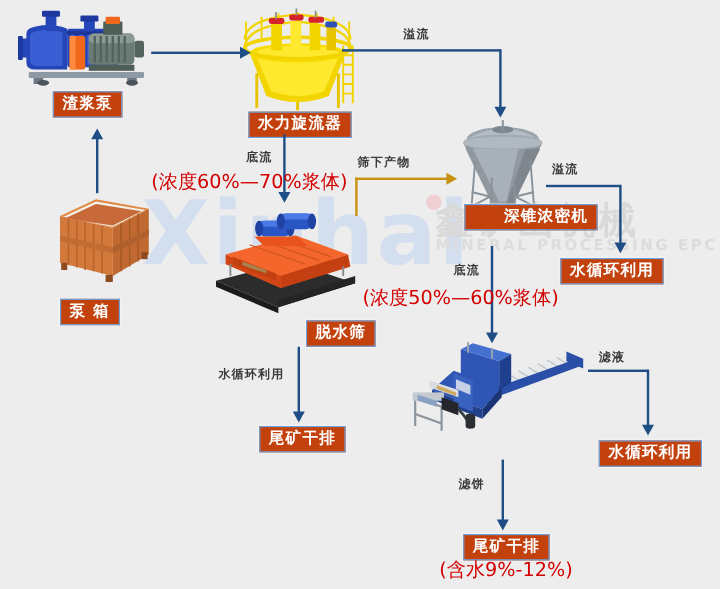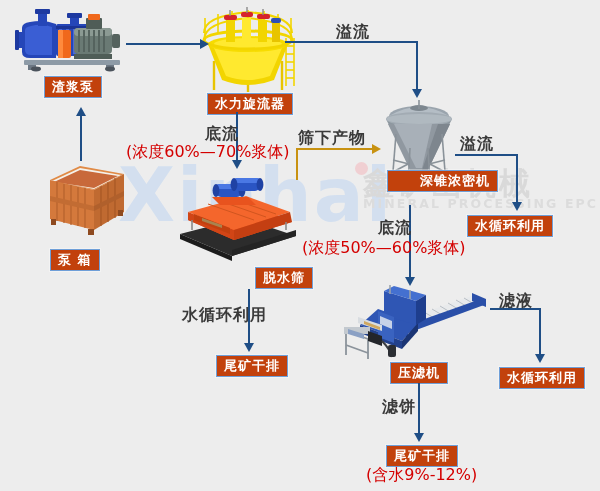--- a/index.html
+++ b/index.html
@@ -21,21 +21,21 @@
   .wm-en{left:363px;top:196px;font-size:12.5px;font-weight:700;color:#dcdcdc;letter-spacing:2.1px;}
 
   
   .lbl{position:absolute;background:#c2410c;color:#fff;
        border:1px solid #6f9fd8;
        font-size:13px;font-weight:700;letter-spacing:1px;
        padding:2px 7px 3px 7px;white-space:nowrap;line-height:15px;
        box-shadow:0 0 0 1px rgba(255,255,255,.35);}
 
   
-  .ftxt{position:absolute;color:#3a3a3a;font-size:16px;font-weight:700;
+  .ftxt{position:absolute;color:#3a3a3a;font-size:10px;font-weight:700;
         letter-spacing:1px;white-space:nowrap;}
   .rtxt{position:absolute;color:#d40000;font-size:16px;font-weight:400;
         letter-spacing:0px;white-space:nowrap;}
 
   
   .ln{position:absolute;background:#1f4e86;}
   .lnv{width:1.6px;}
   .lnh{height:1.6px;}
   .ln-gold{background:#c89211;}
   .arw{position:absolute;width:0;height:0;}
@@ -331,21 +331,20 @@
         <line x1="12" y1="62" x2="34" y2="70"></line>
       </g>
       <rect x="10" y="44" width="26" height="7" fill="#c3c9cf"></rect>
       <polygon points="14,46 30,51 30,56 14,51" fill="#8aa0c4"></polygon>
 
       <polygon points="34,48 48,53 48,63 34,58" fill="#23252a"></polygon>
       <path d="M48 58 Q56 66 58 74" stroke="#3a3d42" stroke-width="2.2" fill="none"></path>
       <rect x="54" y="62" width="8" height="12" rx="2" fill="#2b2e33"></rect>
     </svg>
   </div>
-  <div class="lbl" style="left:390px;top:362px;">压滤机</div>
 
   <div class="ln lnv" style="left:80px;top:115px;height:46px;"></div>
   <div class="arw arw-u" style="left:76px;top:107px;"></div>
 
   <div class="ln lnh" style="left:126px;top:43px;width:78px;"></div>
   <div class="arw arw-r" style="left:200px;top:39px;"></div>
 
   <div class="ln lnh" style="left:285px;top:41px;width:132px;"></div>
   <div class="ln lnv" style="left:416px;top:41px;height:50px;"></div>
   <div class="arw arw-d" style="left:412px;top:89px;"></div>

